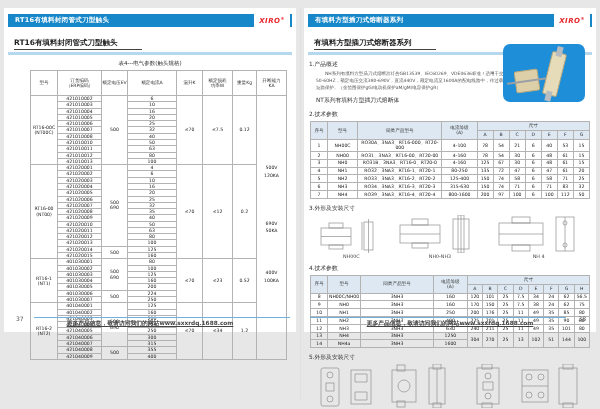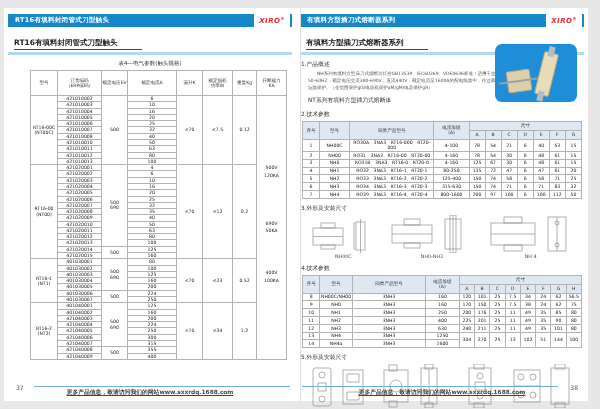--- a/index.html
+++ b/index.html
@@ -1,21 +1,21 @@
 <!DOCTYPE html>
 <html><head>
 <meta charset="utf-8">
 <style>
   html,body{margin:0;padding:0;}
   body{width:600px;height:409px;background:#e7e7e7;position:relative;overflow:hidden;
        font-family:"DejaVu Sans","Liberation Sans",sans-serif;-webkit-font-smoothing:antialiased;}
   .spread{position:absolute;left:0;top:0;width:600px;height:409px;}
-  .page{position:absolute;top:8px;height:393px;width:292px;background:#fff;}
+  .page{position:absolute;top:8px;height:324px;width:292px;background:#fff;}
   .page.left{left:4px;}
-  .page.right{left:296px;}
+  .page.right{left:304px;}
   .fold{position:absolute;left:300px;top:8px;height:393px;width:1px;background:#e0e0e0;}
 
   
   .topbar{margin:6px 4px 0 4px;height:13px;background:#1687c8;display:flex;align-items:center;
           justify-content:space-between;padding:0 2px 0 7px;}
   .bar-title{color:#fff;font-size:6.5px;font-weight:bold;letter-spacing:.3px;white-space:nowrap;}
   .logo{background:#fff;color:#e8262c;font-weight:bold;font-style:italic;font-size:7px;
         padding:1px 5px;line-height:9px;letter-spacing:.5px;}
   .logo sup{font-size:4px;}
 

